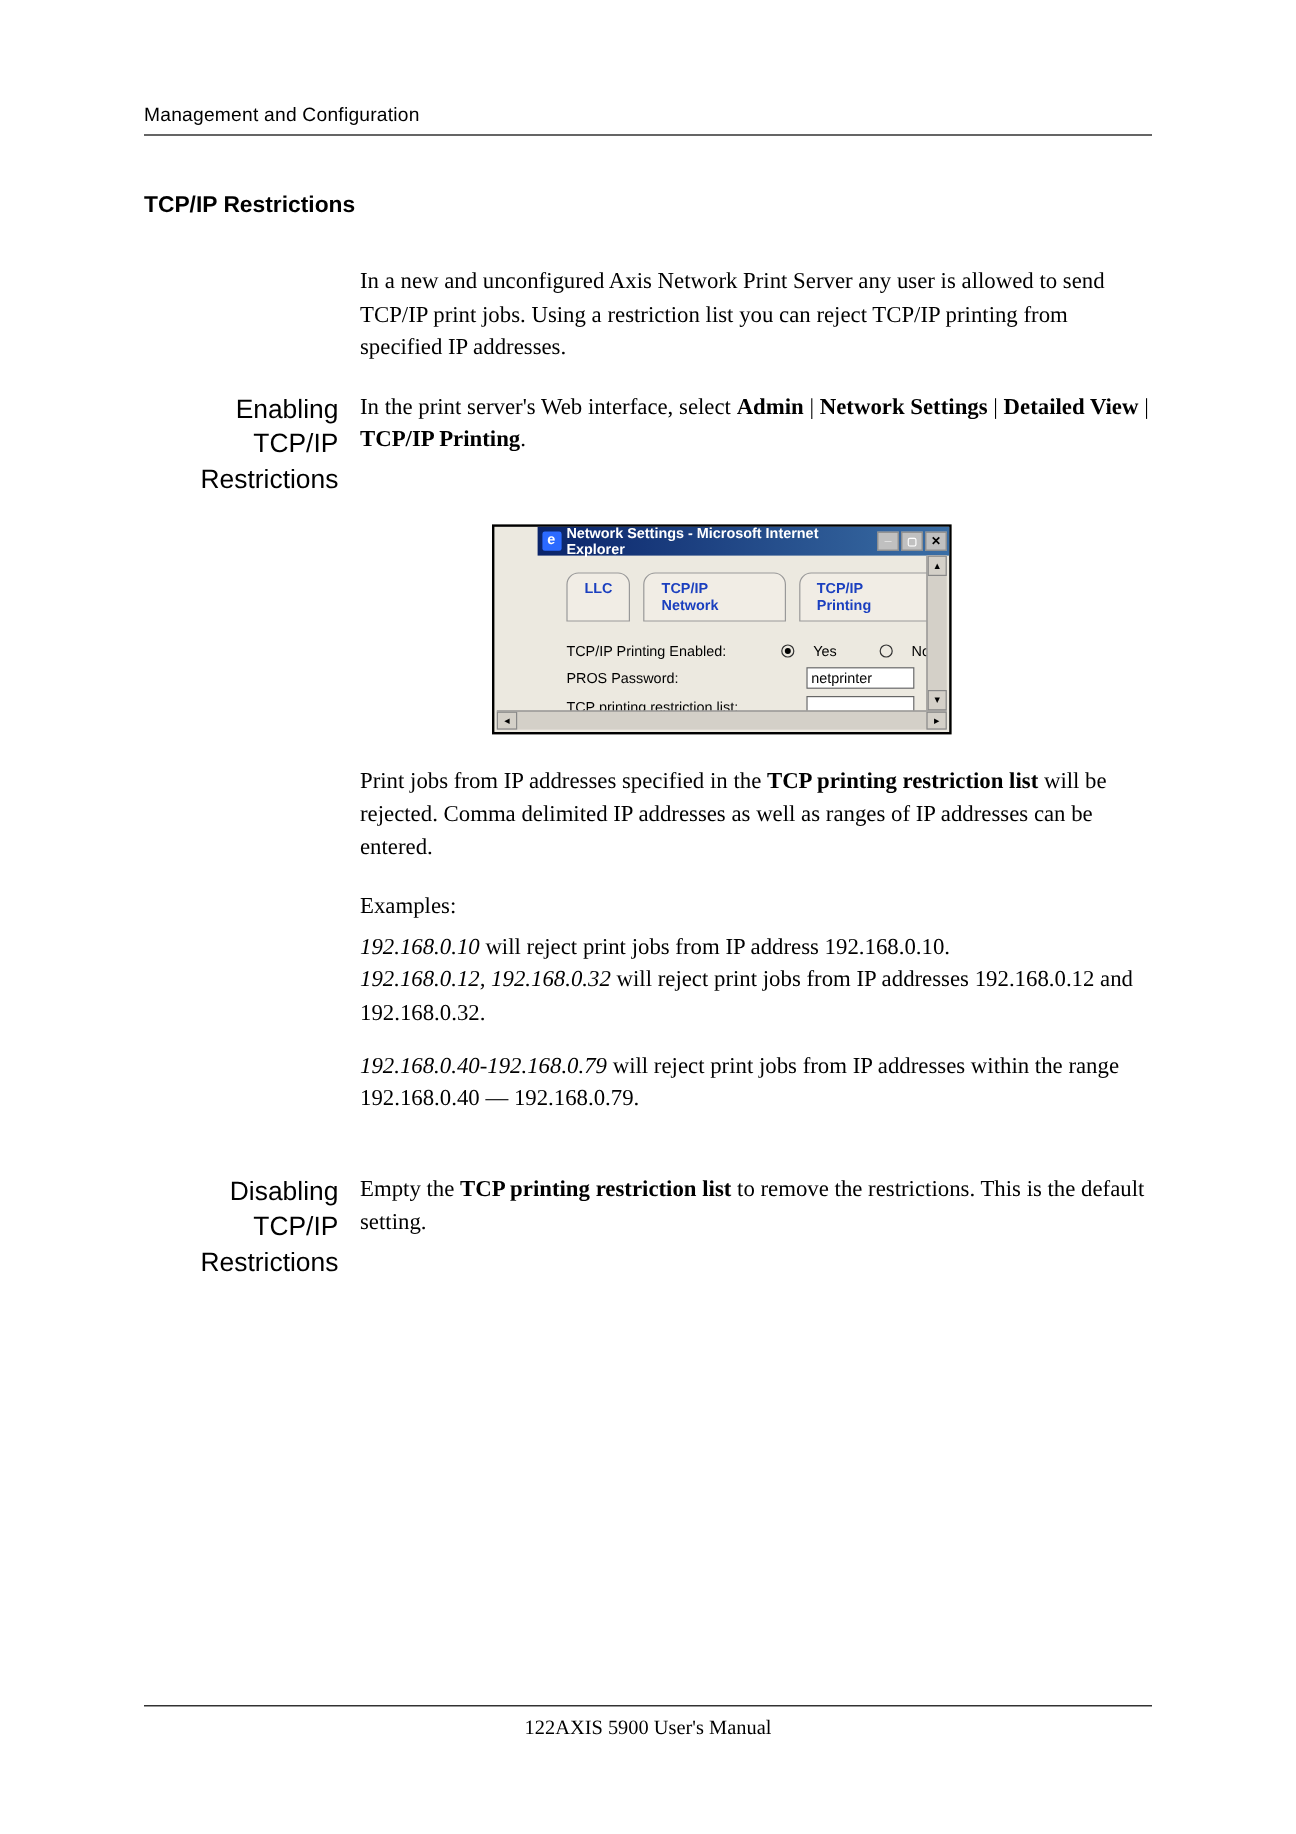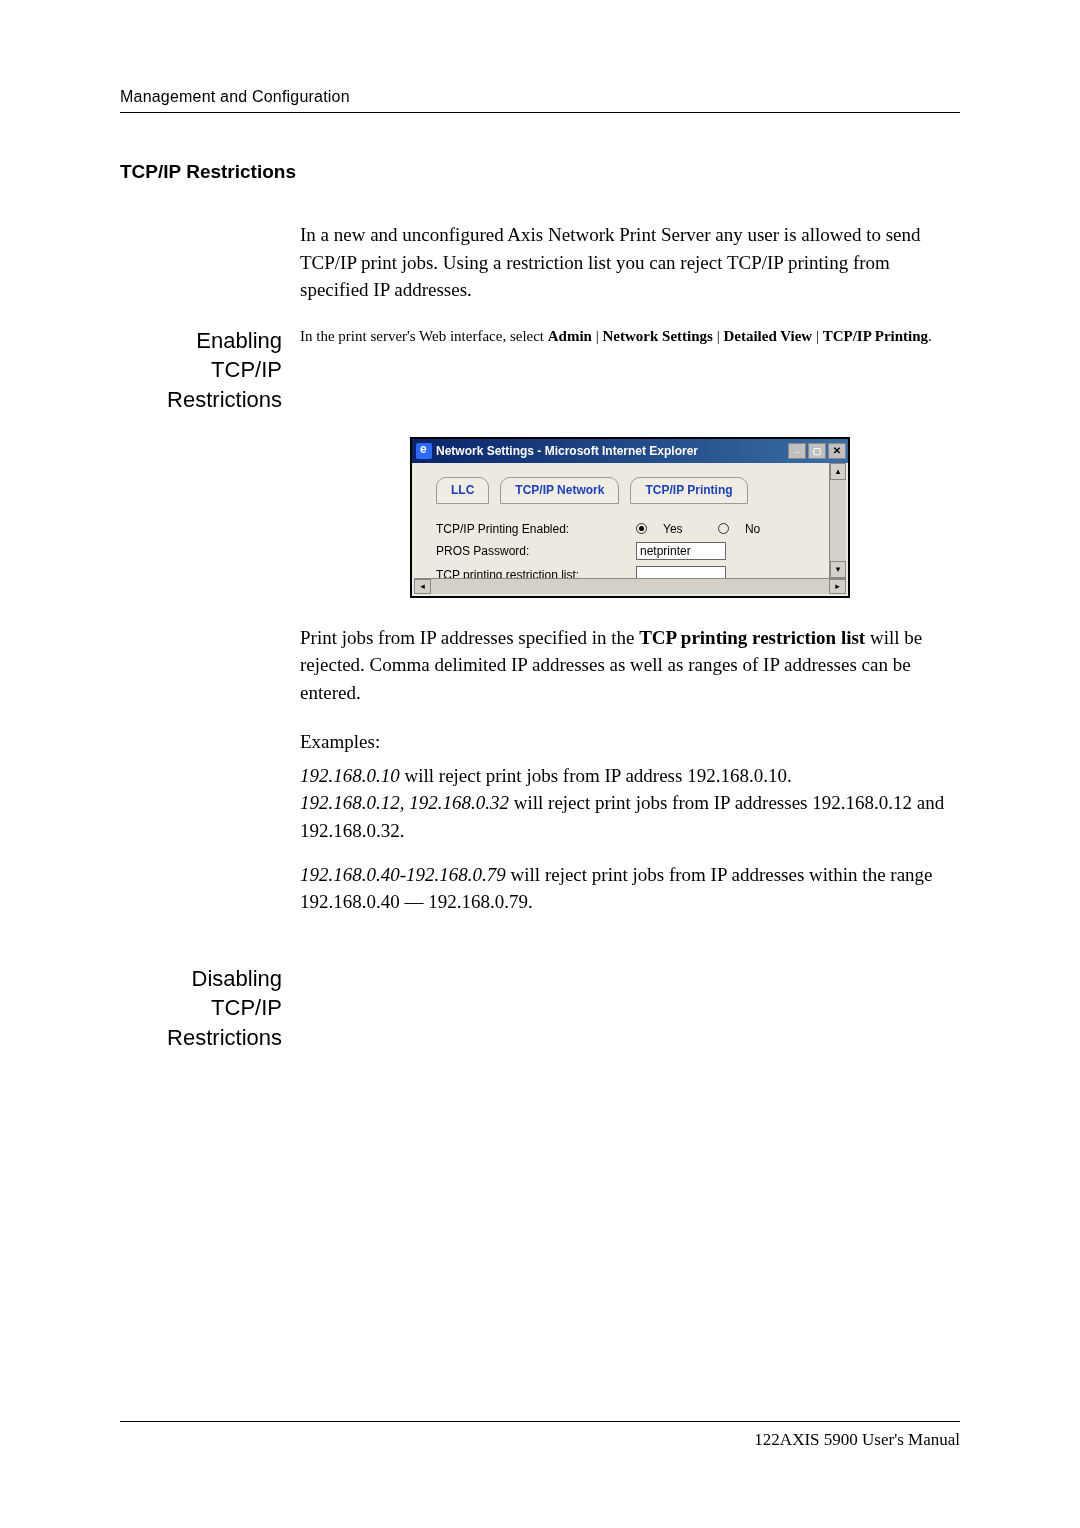--- a/index.html
+++ b/index.html
@@ -41,35 +41,36 @@
     width: 180px;
     min-width: 180px;
     text-align: right;
     padding-right: 18px;
     font-family: "Helvetica Neue", Arial, sans-serif;
     font-size: 22px;
     line-height: 1.35;
   }
   .side-label span { display: block; }
   .row-body {
-    font-size: 15px;
+    font-size: 19px;
     line-height: 1.45;
   }
   .row-body .bold { font-weight: 600; }
 
   
   .shot-wrap {
     margin-left: 290px;
     margin-bottom: 26px;
-    width: 440px;
+    width: 383px;
     border: 2px solid #000;
     background: #ece9e0;
     position: relative;
     font-family: Tahoma, Arial, sans-serif;
     font-size: 13px;
+    padding-left: 36px;
   }
   .titlebar {
     height: 24px;
     background: linear-gradient(to right, #0a246a 0%, #3a6ea5 100%);
     display: flex;
     align-items: center;
     color: #fff;
     font-weight: bold;
     position: relative;
   }
@@ -171,21 +172,21 @@
     font-size: 12px;
     padding: 1px 3px;
   }
 
   .page-footer {
     position: absolute;
     left: 120px; right: 120px; bottom: 78px;
     border-top: 1.5px solid #000;
     padding-top: 8px;
     display: flex;
-    justify-content: flex-end;
+    justify-content: center;
     font-size: 17px;
   }
   .page-footer .pnum { font-family: Georgia, serif; }
   .page-footer .man { font-family: Georgia, serif; }
 </style>
 </head>
 <body>
 
 <div class="page-header">Management and Configuration</div>
 
@@ -270,18 +271,21 @@
 
 <div class="body-block" style="margin-bottom:48px">
   <span style="font-style:italic">192.168.0.40-192.168.0.79</span><span> will reject print jobs from IP addresses within the range 192.168.0.40 — 192.168.0.79.</span>
 </div>
 
 <div class="row">
   <div class="side-label">
     <span>Disabling TCP/IP</span>
     <span>Restrictions</span>
   </div>
+  <div class="row-body">
+    <span>Empty the </span><span style="font-weight:600">TCP printing restriction list</span><span> to remove the restrictions. This is the default setting.</span>
+  </div>
 </div>
 
 <div class="page-footer">
   <div class="pnum">122</div>
   <div class="man">AXIS 5900 User's Manual</div>
 </div>
 
 </body></html>

